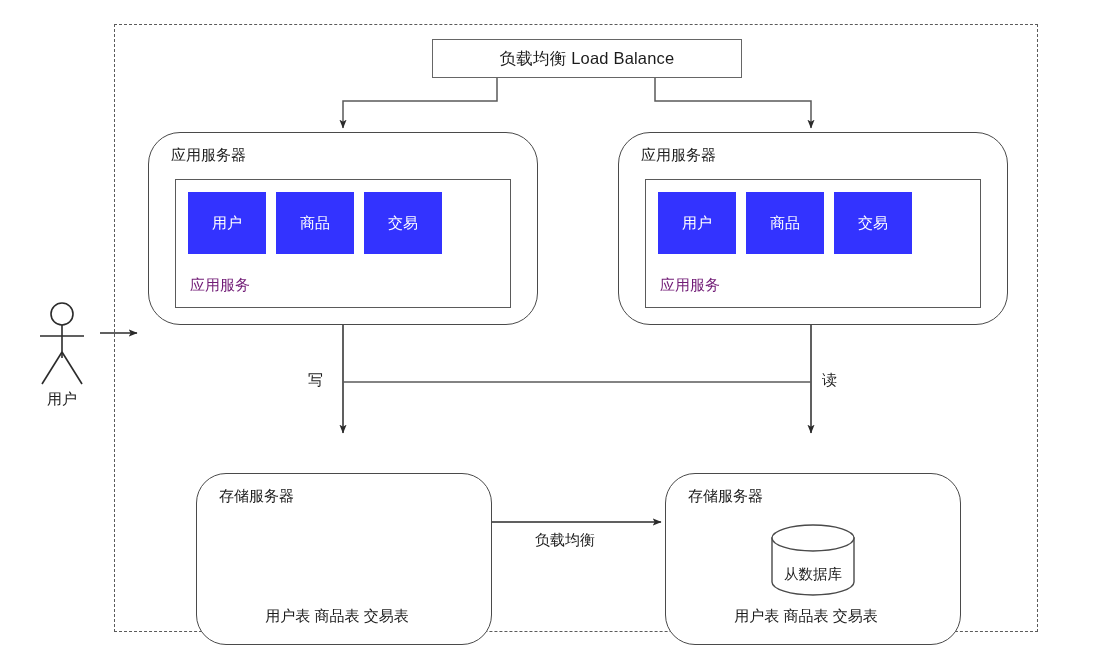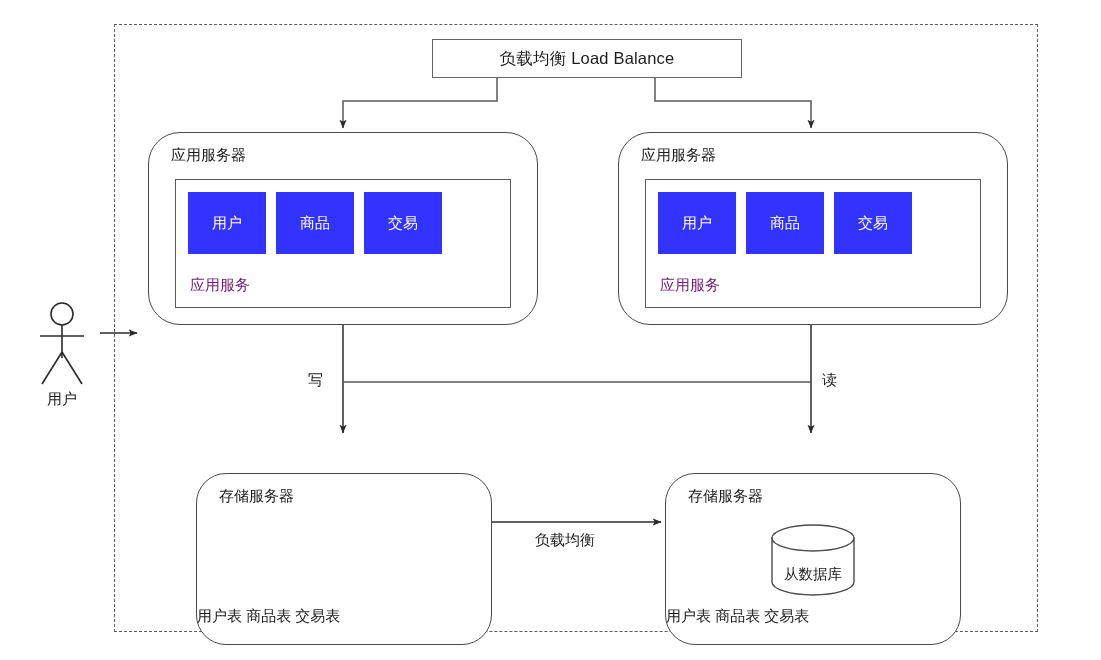--- a/index.html
+++ b/index.html
@@ -138,21 +138,21 @@
     text-align: center;
     font-size: 14.5px;
     color: #1b1b1b;
     pointer-events: none;
   }
   .tables-caption {
     position: absolute;
     left: 0;
     right: 14px;
     bottom: 18px;
-    text-align: left;
+    text-align: center;
     font-size: 15px;
     color: #1b1b1b;
     white-space: nowrap;
   }
 
   
   .actor {
     position: absolute;
     left: 30px;
     top: 300px;

